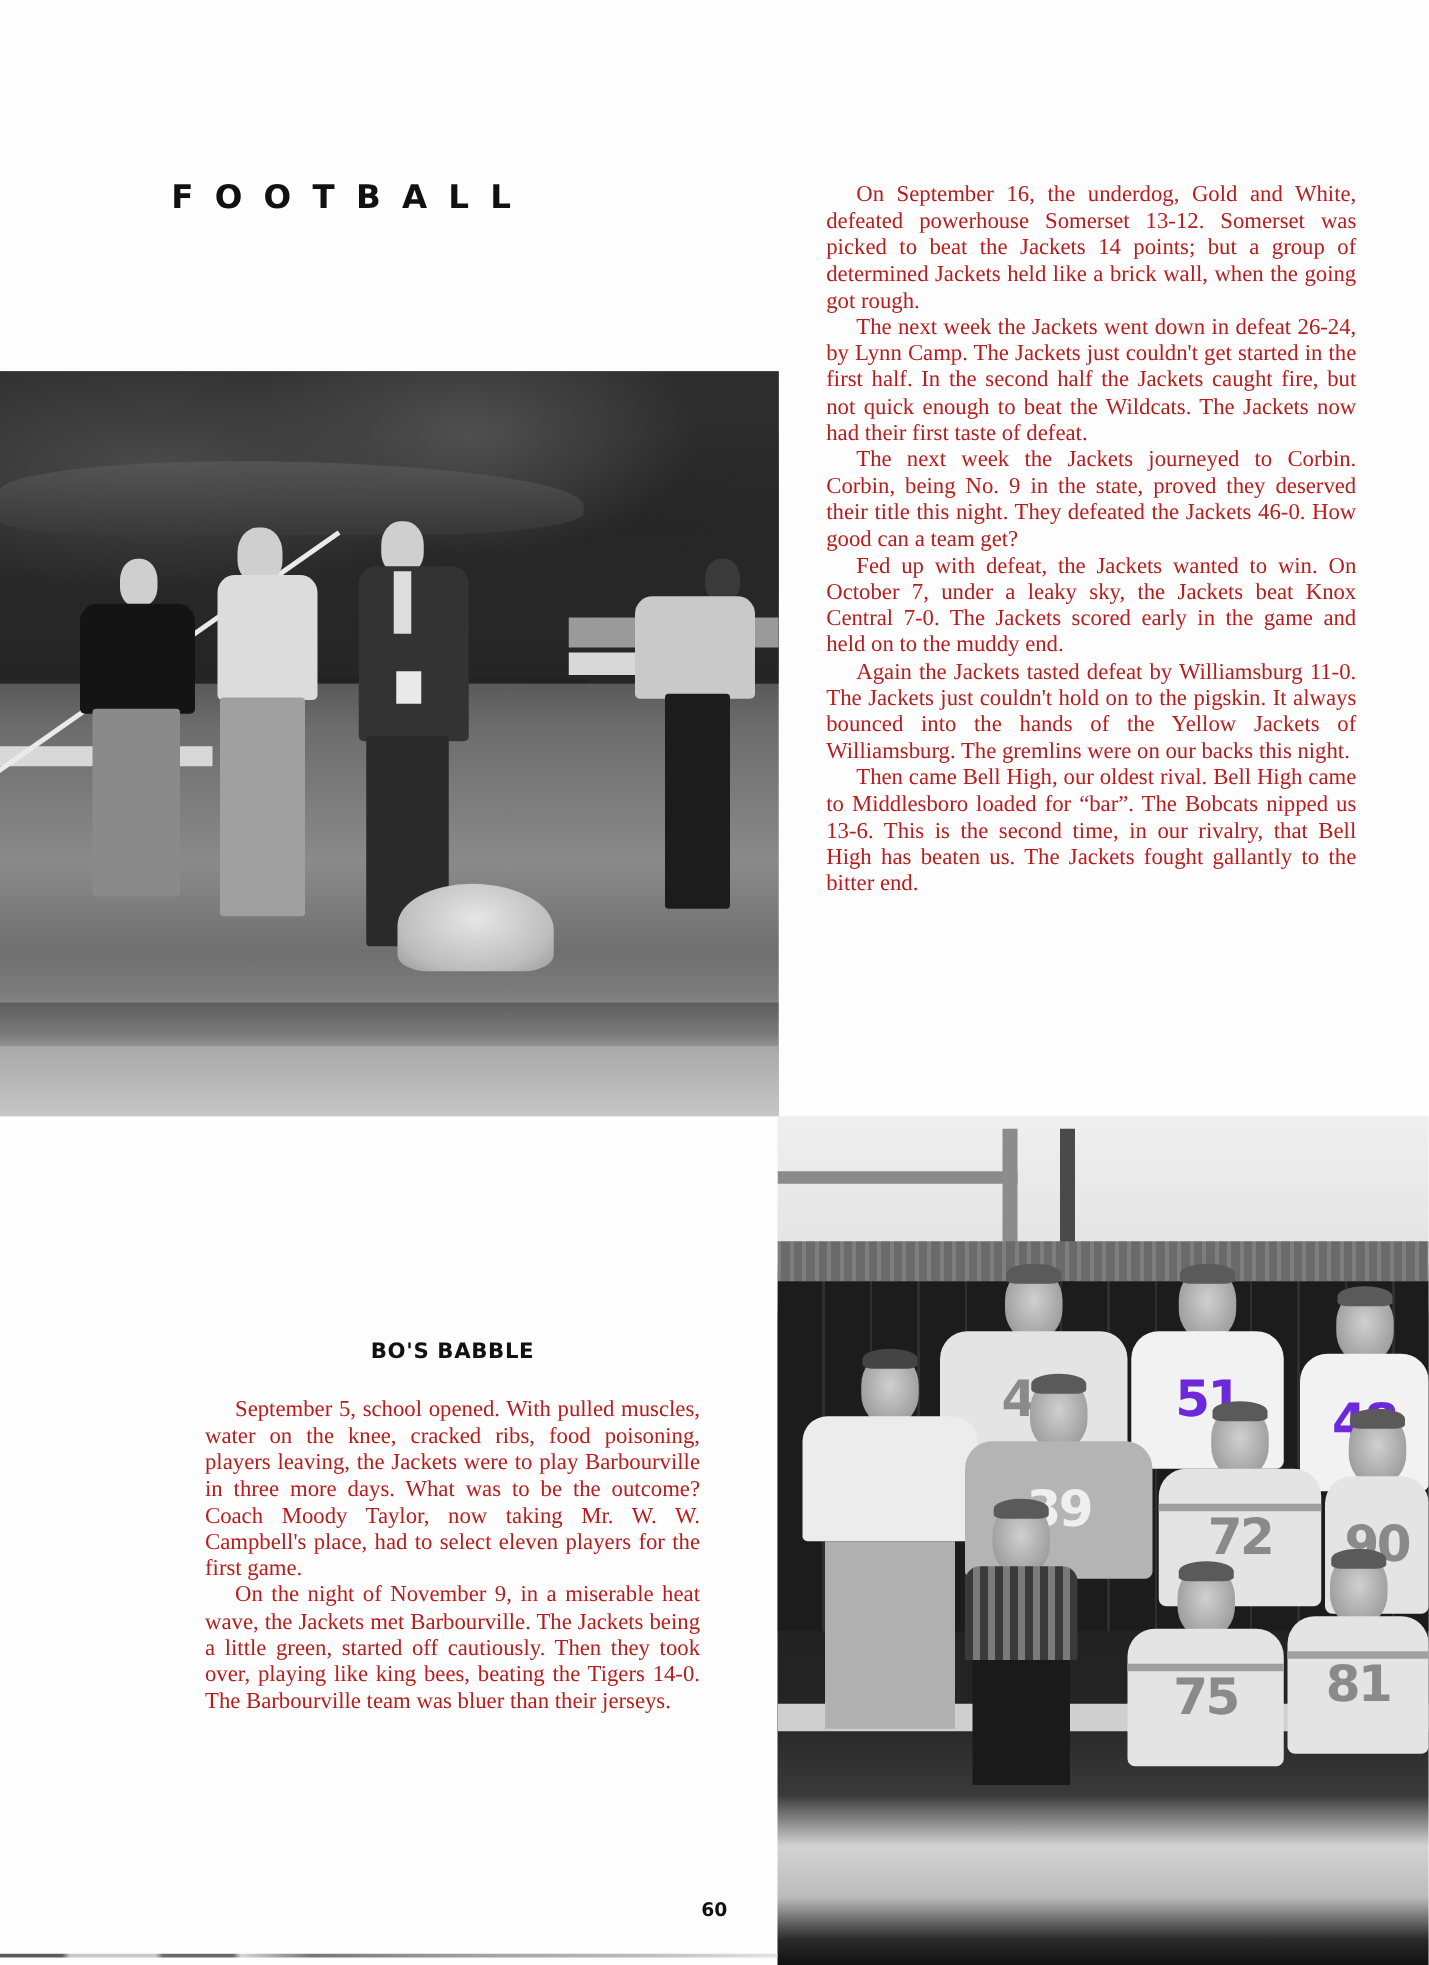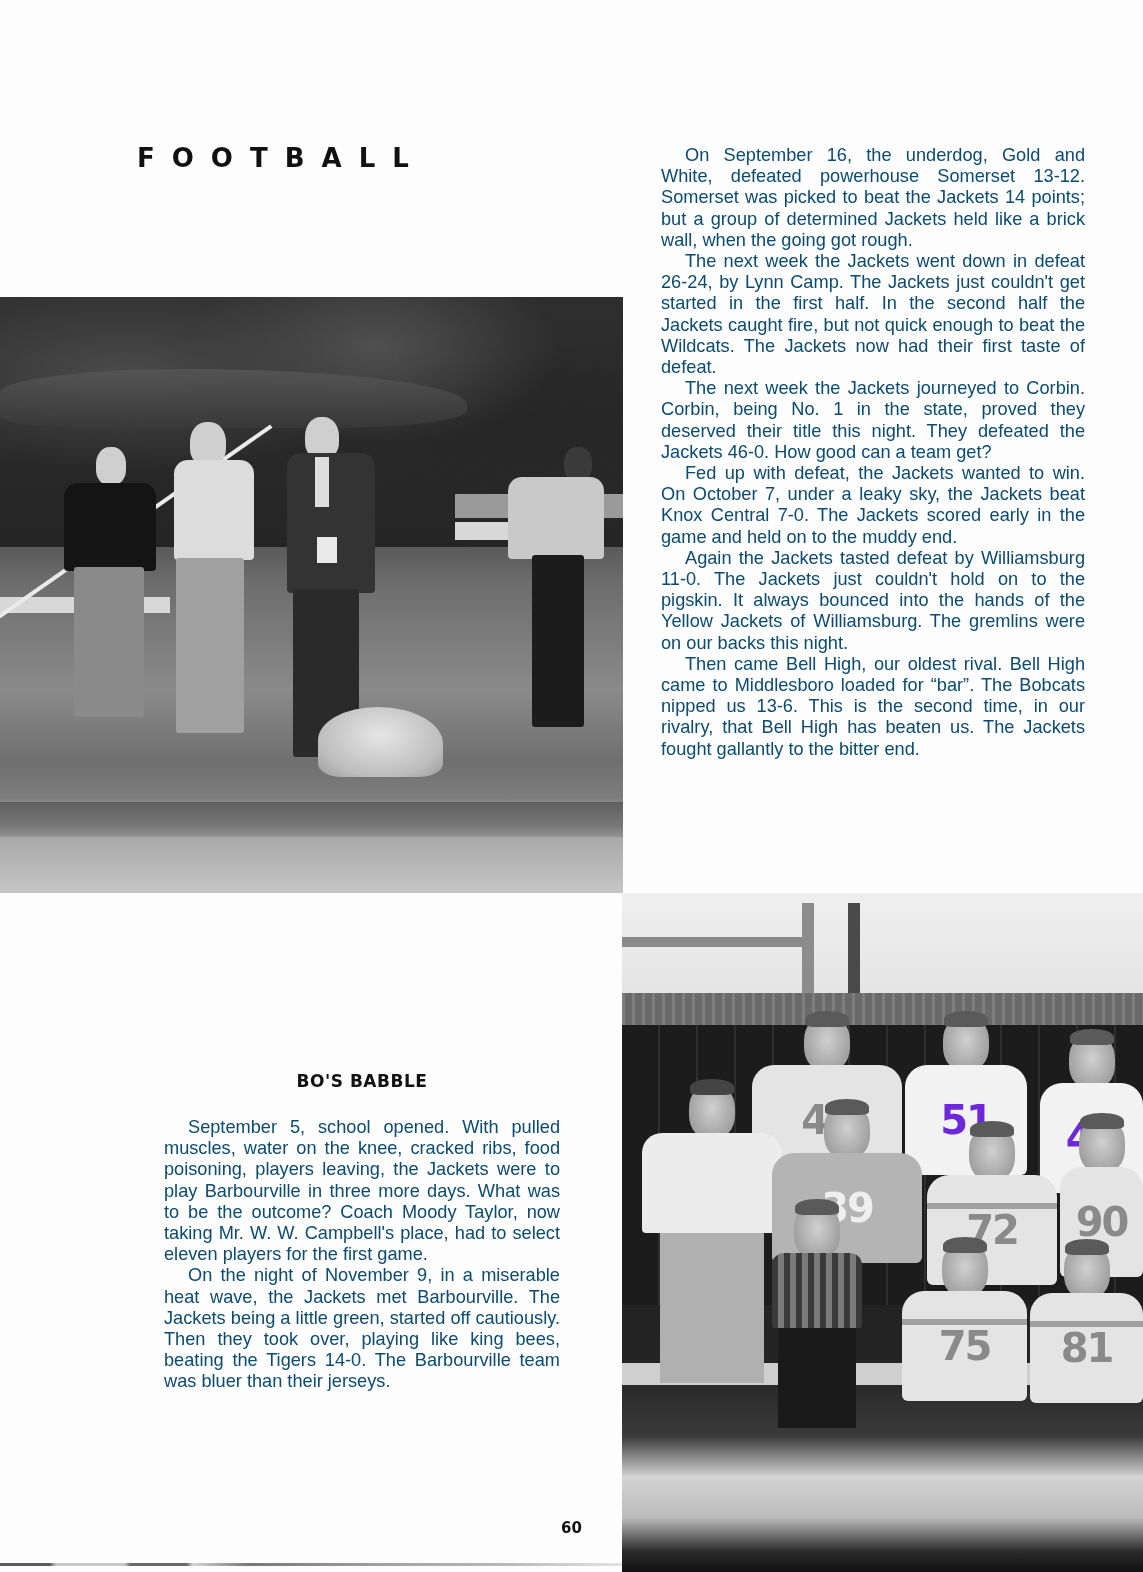--- a/index.html
+++ b/index.html
@@ -28,24 +28,24 @@
       top: 143px;
       font-family: "DejaVu Sans", sans-serif;
       font-weight: bold;
       font-size: 26px;
       letter-spacing: 17px;
       color: #111;
       margin: 0;
     }
     .column-text {
       position: absolute;
-      font-family: Liberation Sans, sans-serif;
+      font-family: Liberation Serif, serif;
       font-size: 18.2px;
       line-height: 21.2px;
-      color: #0c4a6e;
+      color: #b91c1c;
       text-align: justify;
       font-weight: 300;
     }
     .column-text p {
       margin: 0;
       text-indent: 24px;
     }
     .right-column {
       left: 661px;
       top: 145px;
@@ -240,21 +240,21 @@
       <div class="fig-head" style="left:60px;top:0;width:28px;height:34px;background:#3a3a3a;"></div>
       <div class="fig-torso" style="left:4px;top:30px;width:96px;height:82px;background:#c9c9c9;"></div>
       <div class="fig-legs" style="left:28px;top:108px;width:52px;height:172px;background:#1c1c1c;"></div>
     </div>
     <div class="sack"></div>
   </div>
 
   <div class="column-text right-column">
     <p>On September 16, the underdog, Gold and White, defeated powerhouse Somerset 13-12. Somerset was picked to beat the Jackets 14 points; but a group of determined Jackets held like a brick wall, when the going got rough.</p>
     <p>The next week the Jackets went down in defeat 26-24, by Lynn Camp. The Jackets just couldn't get started in the first half. In the second half the Jackets caught fire, but not quick enough to beat the Wildcats. The Jackets now had their first taste of defeat.</p>
-    <p>The next week the Jackets journeyed to Corbin. Corbin, being No. 1 in the state, proved they deserved their title this night. They defeated the Jackets 46-0. How good can a team get?</p>
+    <p>The next week the Jackets journeyed to Corbin. Corbin, being No. 9 in the state, proved they deserved their title this night. They defeated the Jackets 46-0. How good can a team get?</p>
     <p>Fed up with defeat, the Jackets wanted to win. On October 7, under a leaky sky, the Jackets beat Knox Central 7-0. The Jackets scored early in the game and held on to the muddy end.</p>
     <p>Again the Jackets tasted defeat by Williamsburg 11-0. The Jackets just couldn't hold on to the pigskin. It always bounced into the hands of the Yellow Jackets of Williamsburg. The gremlins were on our backs this night.</p>
     <p>Then came Bell High, our oldest rival. Bell High came to Middlesboro loaded for “bar”. The Bobcats nipped us 13-6. This is the second time, in our rivalry, that Bell High has beaten us. The Jackets fought gallantly to the bitter end.</p>
   </div>
 
   <h2 class="subheading">BO'S BABBLE</h2>
   <div class="column-text left-column">
     <p>September 5, school opened. With pulled muscles, water on the knee, cracked ribs, food poisoning, players leaving, the Jackets were to play Barbourville in three more days. What was to be the outcome? Coach Moody Taylor, now taking Mr. W. W. Campbell's place, had to select eleven players for the first game.</p>
     <p>On the night of November 9, in a miserable heat wave, the Jackets met Barbourville. The Jackets being a little green, started off cautiously. Then they took over, playing like king bees, beating the Tigers 14-0. The Barbourville team was bluer than their jerseys.</p>
   </div>
@@ -293,34 +293,34 @@
     <div class="player" style="left:150px;top:210px;width:150px;height:180px;">
       <div class="head"></div>
         <div class="hair"></div>
       <div class="jersey grey">39</div>
     </div>
     <div class="player" style="left:305px;top:232px;width:130px;height:170px;">
       <div class="head"></div>
         <div class="hair"></div>
       <div class="jersey light">72<span class="stripe"></span></div>
     </div>
-    <div class="player" style="left:438px;top:224px;width:83px;height:160px;">
+    <div class="player" style="left:438px;top:238px;width:83px;height:160px;">
       <div class="head"></div>
         <div class="hair"></div>
       <div class="jersey light">90</div>
     </div>
 
     <div class="player" style="left:150px;top:310px;width:90px;height:230px;">
       <div class="head"></div>
         <div class="hair"></div>
       <div style="position:absolute;left:0;top:50px;width:90px;height:75px;background:repeating-linear-gradient(90deg,#3a3a3a 0 6px,#7a7a7a 6px 12px);border-radius:12px 12px 2px 2px;"></div>
       <div style="position:absolute;left:6px;top:125px;width:78px;height:100px;background:#1a1a1a;"></div>
     </div>
 
-    <div class="player" style="left:280px;top:348px;width:125px;height:200px;">
+    <div class="player" style="left:280px;top:360px;width:125px;height:200px;">
       <div class="head"></div>
         <div class="hair"></div>
       <div class="jersey light">75<span class="stripe"></span></div>
     </div>
     <div class="player" style="left:408px;top:350px;width:113px;height:200px;">
       <div class="head"></div>
         <div class="hair"></div>
       <div class="jersey light">81<span class="stripe"></span></div>
     </div>
   </div>

